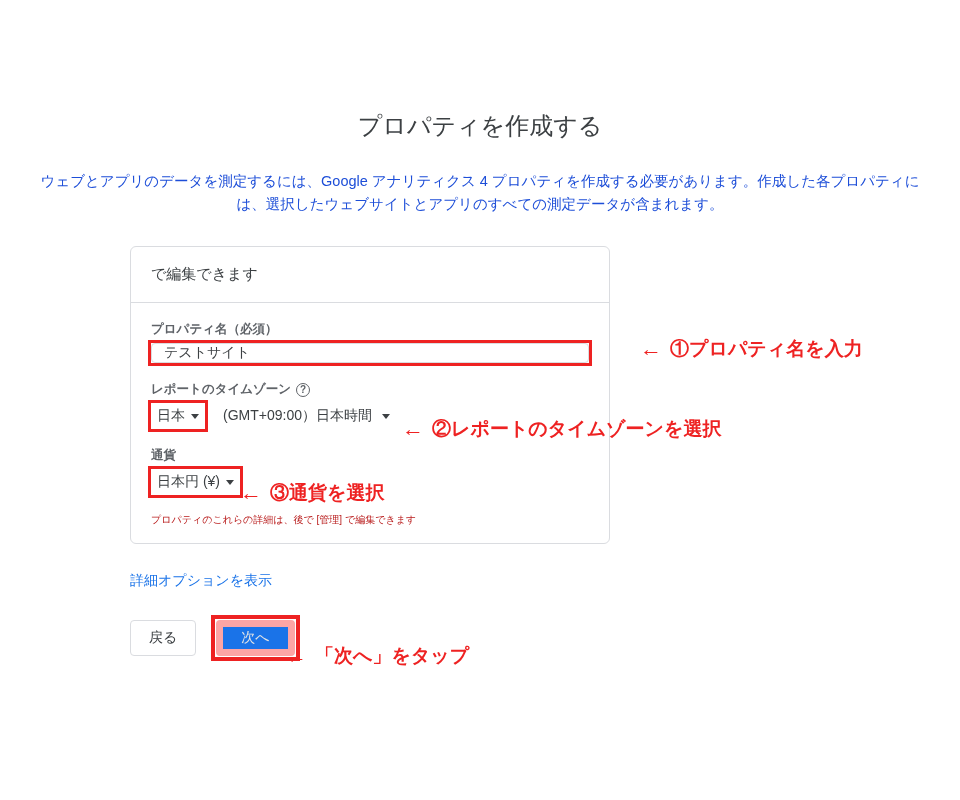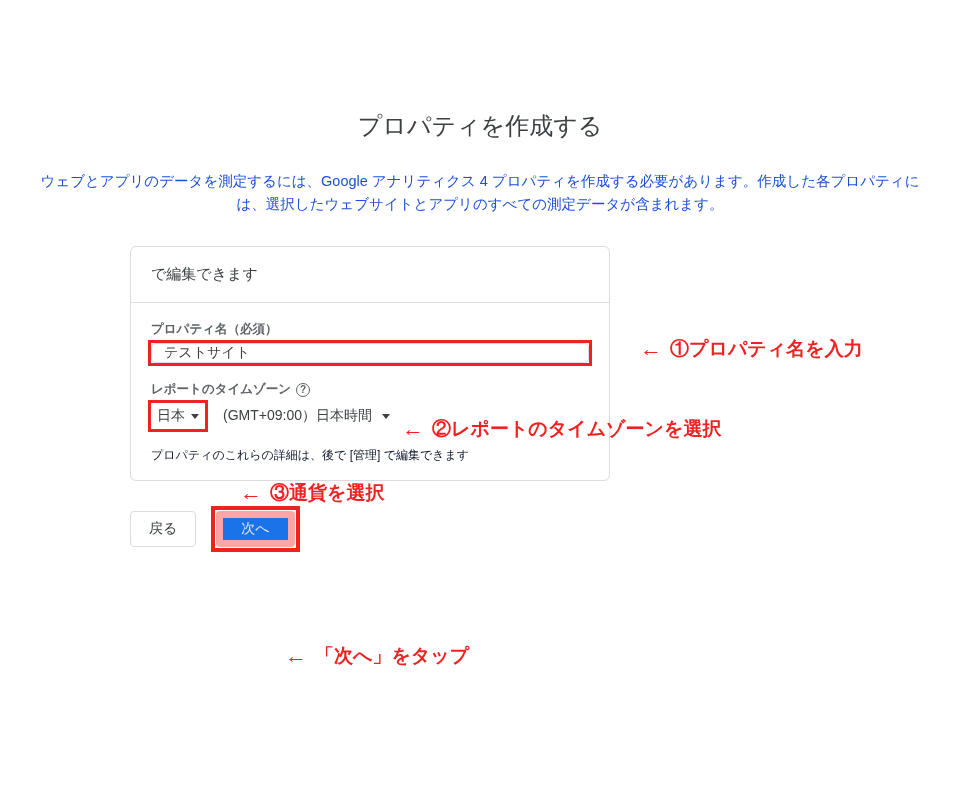--- a/index.html
+++ b/index.html
@@ -107,22 +107,22 @@
       margin-left: 2px;
     }
     .gmt {
       font-size: 14px;
       color: #3c4043;
       display: flex;
       align-items: center;
       gap: 8px;
     }
     .footer-note {
-      font-size: 12px;
-      color: #0f172a;
+      font-size: 10px;
+      color: #b91c1c;
     }
     .options-link {
       display: block;
       width: 480px;
       margin-left: 100px;
       margin-top: 28px;
       font-size: 14px;
       color: #1a73e8;
       cursor: pointer;
     }
@@ -214,26 +214,36 @@
               <span class="caron"></span>
             </div>
           </div>
           <div class="gmt drop">
             <span>(GMT+09:00）日本時間</span>
             <span class="caron"></span>
           </div>
         </div>
       </div>
 
+      <div class="group">
+        <div class="field-label">通貨</div>
+        <div class="red-outline" style="display:inline-block;">
+          <div class="drop">
+            <span>日本円 (¥)</span>
+            <span class="caron"></span>
+          </div>
+        </div>
+      </div>
 
       <div class="footer-note">プロパティのこれらの詳細は、後で [管理] で編集できます</div>
 
     </div>
   </div>
 
+  <a class="options-link">詳細オプションを表示</a>
 
   <div class="btn-row">
     <button class="btn">戻る</button>
     <span class="red-box">
       <button class="btn btn-primary">次へ</button>
     </span>
   </div>
 
   <div class="callout c1">
     <span class="arrow-left">←</span>

